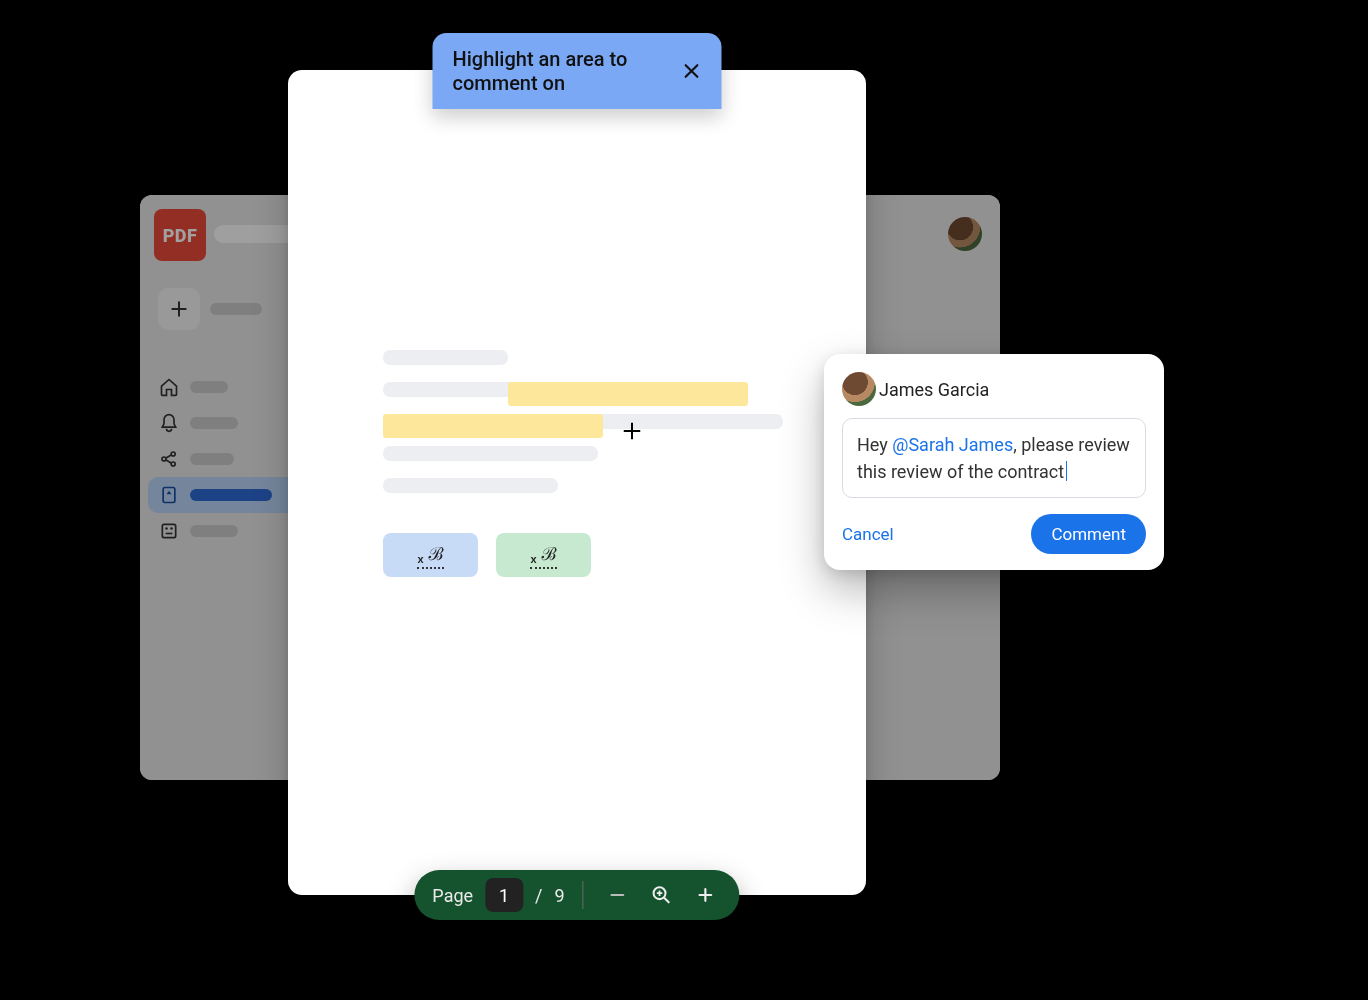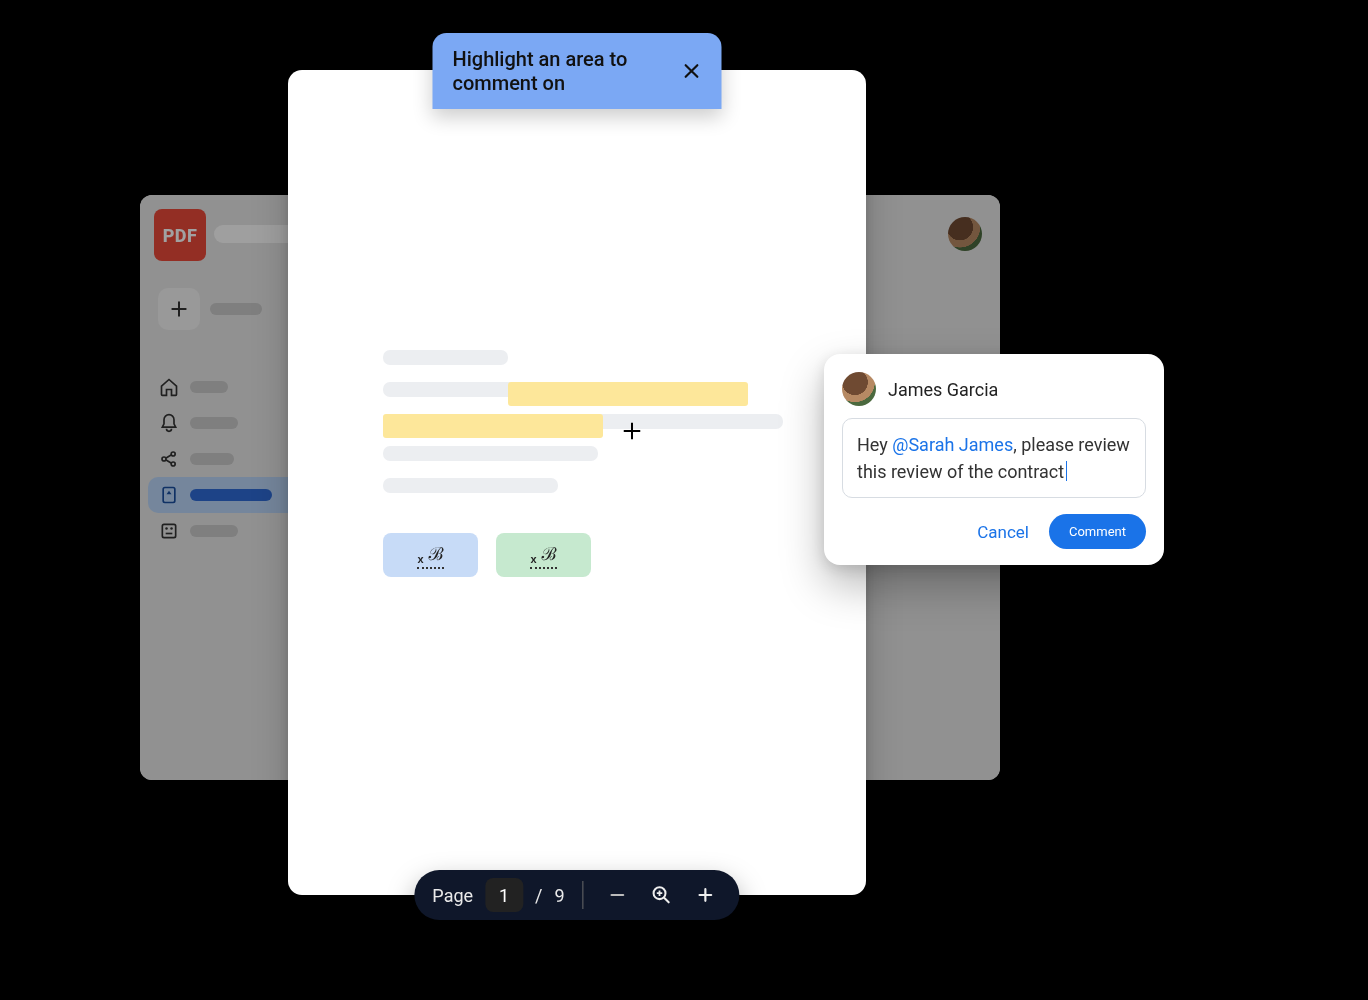--- a/index.html
+++ b/index.html
@@ -115,21 +115,21 @@
     .sig .sx { display:flex; align-items:flex-end; gap:5px; border-bottom:2px dotted #333; padding-bottom:2px;}
     .sig .x { font-size:11px; font-weight:700; font-family: Arial; }
     .sig.blue{ background:#c7dbf7 } .sig.green{ background:#c6e9cf }
 
     
     .page-toolbar {
       position:absolute;
       left:50%; transform:translateX(-50%);
       bottom:-25px;
       height:50px;
-      background:#0f172a;
+      background:#14532d;
       border-radius:26px;
       display:flex; align-items:center;
       color:#eaeaea;
       padding:0 18px;
       gap:12px;
       box-shadow: 0 12px 28px rgba(0,0,0,0.35);
       font-size:18px;
     }
     .page-num-box { background:#222; width:38px; height:34px; border-radius:8px; display:flex;align-items:center;justify-content:center; color:#fff; }
     .tb-div { width:1px; height:28px; background:#6a6a6a; margin:0 6px; }
@@ -138,34 +138,34 @@
     
     .comment-pop {
       position:absolute;
       left: 824px; top: 354px;
       width: 340px;
       background:#fff;
       border-radius:16px;
       box-shadow: 0 20px 44px rgba(0,0,0,0.28), 0 4px 14px rgba(0,0,0,0.12);
       padding:18px 18px 16px;
     }
-    .cp-head { display:flex; align-items:center; gap:12px; margin-bottom:12px; }
+    .cp-head { display:flex; align-items:center; gap:3px; margin-bottom:12px; }
     .cp-av { width:34px;height:34px;border-radius:50%; background: radial-gradient(circle at 38% 30%, #6f4a32 0 40%, #b68963 41% 62%, #4b693e 63% 100%); }
     .cp-name { font-size:18px; color:#222; }
     .cp-text {
       border:1px solid #d7dce2; border-radius:10px;
       padding:12px 14px; font-size:18px; line-height:1.5; color:#333;
       min-height:80px;
     }
     .mention { color:#1a73e8; }
     .caret { display:inline-block; width:1px; height:20px; background:#1a73e8; vertical-align:-3px; margin-left:2px; animation:bl 1s step-end infinite;}
     @keyframes bl{50%{opacity:0}}
-    .cp-actions { display:flex; justify-content:flex-end; gap:20px; align-items:center; margin-top:16px; }
+    .cp-actions { display:flex; justify-content:space-between; gap:20px; align-items:center; margin-top:16px; }
     .btn-cancel { color:#1a73e8; font-size:17px; cursor:pointer; }
-    .btn-comment { background:#1a73e8; color:#fff; font-size:13px; padding:10px 20px; border-radius:22px; cursor:pointer; }
+    .btn-comment { background:#1a73e8; color:#fff; font-size:17px; padding:10px 20px; border-radius:22px; cursor:pointer; }
   </style>
 </head>
 <body>
 
 <div class="stage">
   <div class="bg-app">
     <div class="pdf-badge">PDF</div>
     <div class="title-pill"></div>
     <div class="avatar-tr"></div>
 

